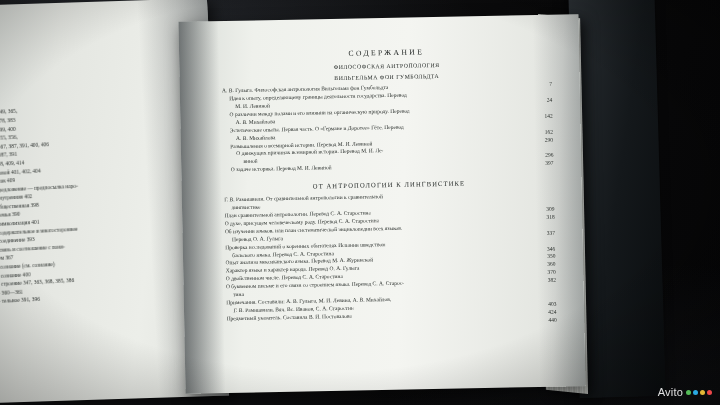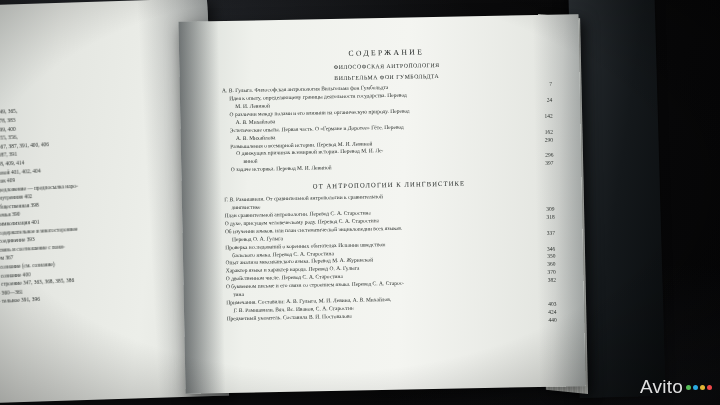--- a/index.html
+++ b/index.html
@@ -180,21 +180,21 @@
     position: absolute;
     right: 8px;
     bottom: 7px;
     display: flex;
     align-items: center;
     gap: 3px;
     opacity: .92;
   }
   .wm-text {
     font-family: "Liberation Sans", sans-serif;
-    font-size: 19px;
+    font-size: 11px;
     color: #f2f2f2;
     letter-spacing: .2px;
   }
   .wm-dots { display: flex; gap: 2px; }
   .wm-dots i {
     display: block;
     width: 5px; height: 5px;
     border-radius: 50%;
   }
 

